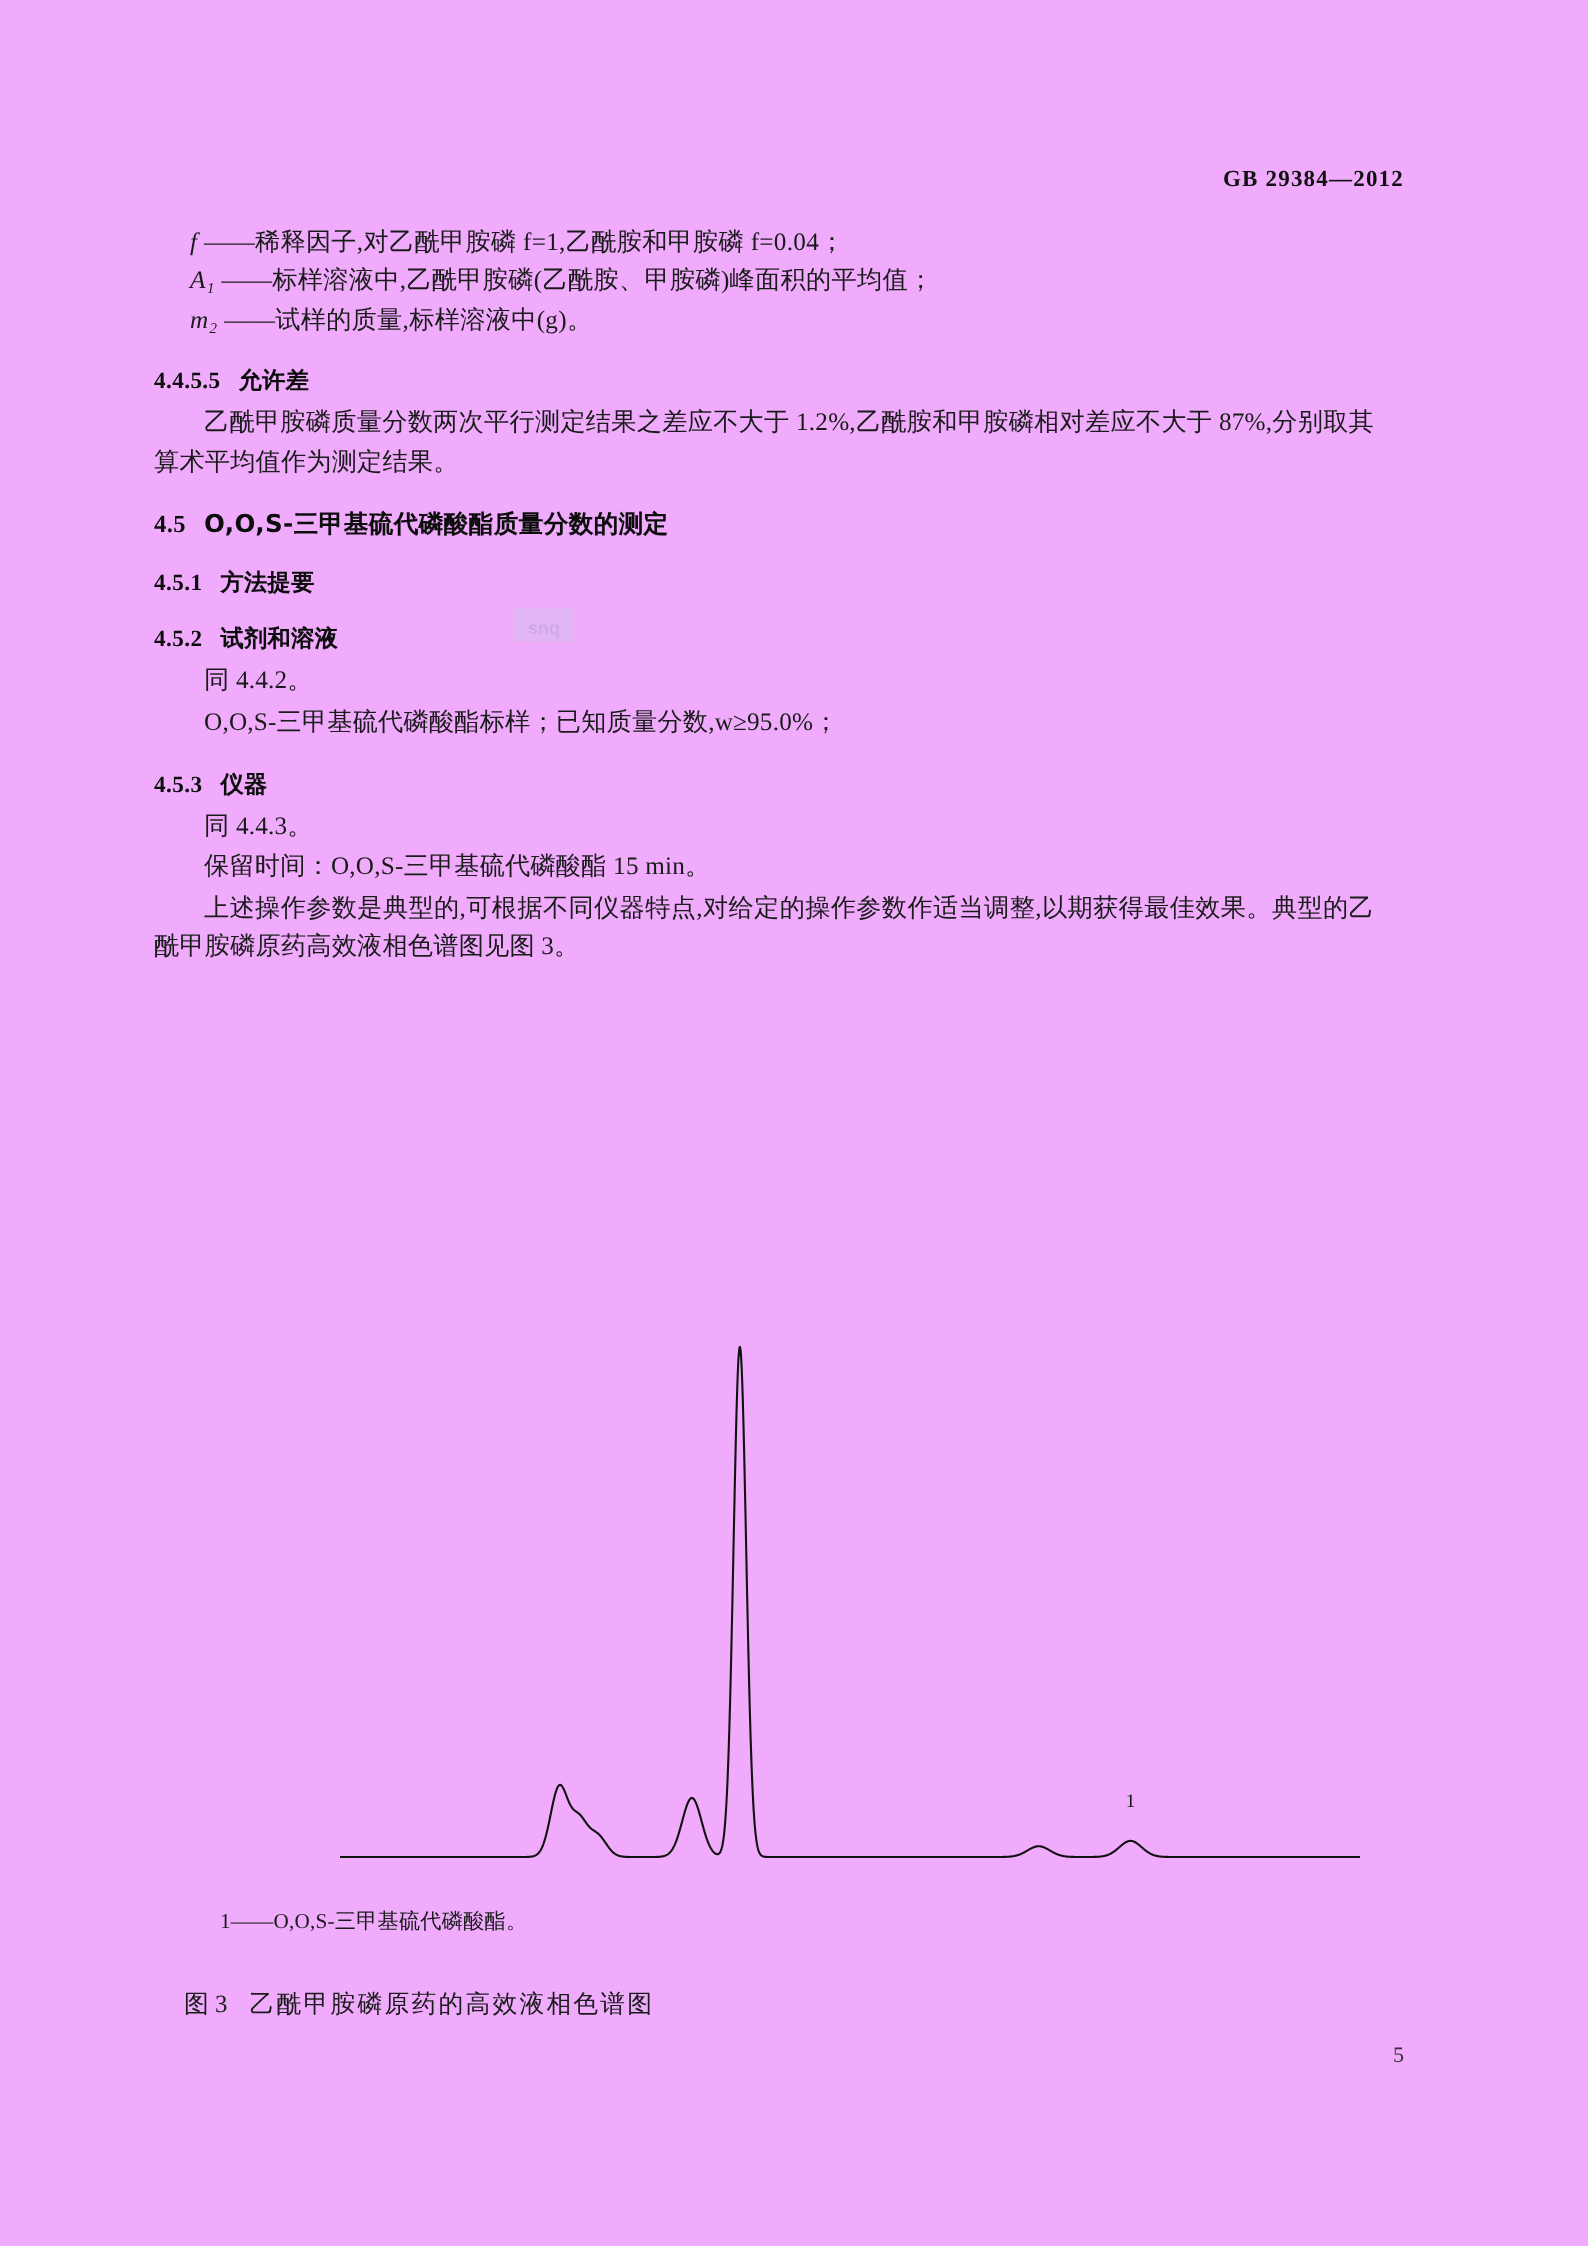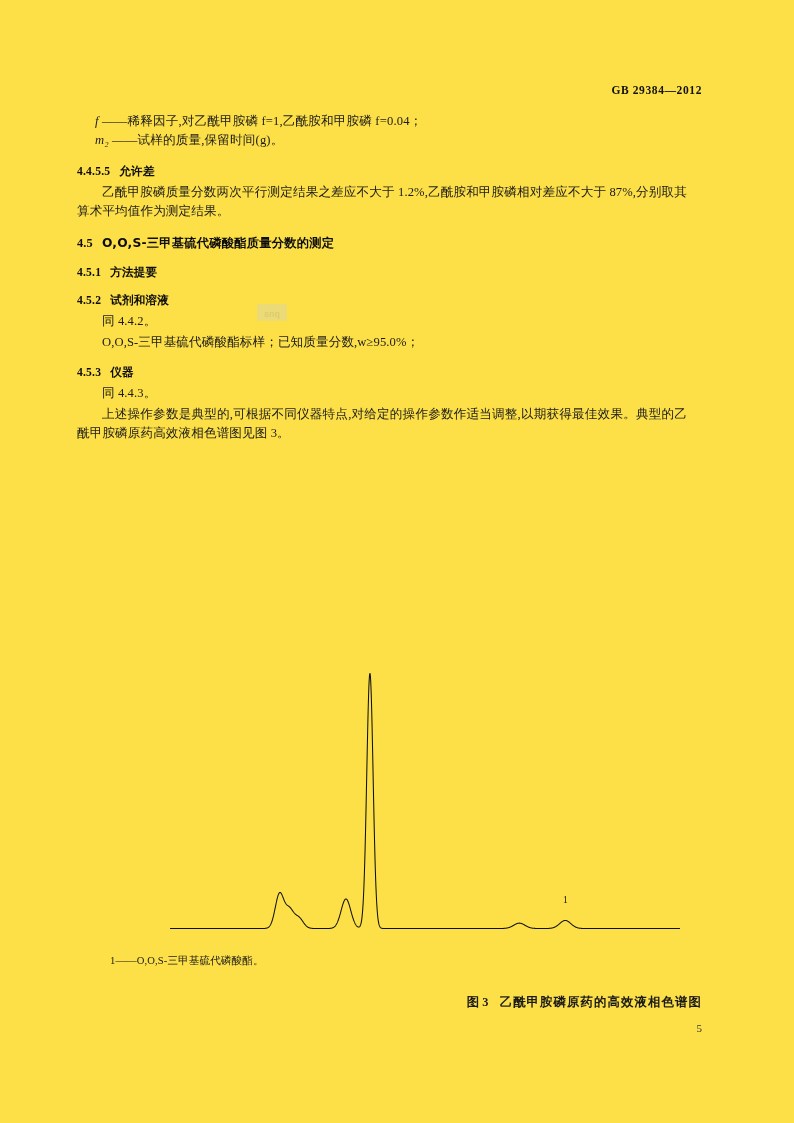--- a/index.html
+++ b/index.html
@@ -11,21 +11,21 @@
     width: 794px;
     height: 1123px;
     position: relative;
     font-family: "Liberation Serif", "DejaVu Serif", serif;
     color: #1a1a1a;
     overflow: hidden;
   }
   .page {
     position: absolute;
     inset: 0;
-    background: #fde047;
+    background: #f0abfc;
   }
 
   
   .doc-header {
     position: absolute;
     top: 84px;
     right: 92px;
     font-family: "Liberation Serif", "DejaVu Serif", serif;
     font-size: 11.5px;
     font-weight: bold;
@@ -97,24 +97,24 @@
     height: 300px;
   }
   .fig-key {
     margin: 6px 0 0 18px;
     font-size: 10.6px;
     letter-spacing: 0.1px;
     white-space: nowrap;
   }
   .fig-caption {
     margin-top: 26px;
-    text-align: right;
+    text-align: left;
     font-family: "DejaVu Sans", "Liberation Sans", sans-serif;
     font-size: 12.4px;
-    font-weight: bold;
+    font-weight: normal;
     letter-spacing: 1.1px;
   }
   .fig-caption .capnum {
     font-family: "Liberation Serif", "DejaVu Serif", serif;
     margin: 0 10px 0 2px;
   }
 
   
   .page-number {
     position: absolute;
@@ -148,22 +148,26 @@
   </svg>
 
   <div class="content">
 
     <div class="deflist">
       <div class="defrow">
         <span class="sym">f</span>
         <span>——稀释因子,对乙酰甲胺磷 f=1,乙酰胺和甲胺磷 f=0.04；</span>
       </div>
       <div class="defrow">
+        <span class="sym">A₁</span>
+        <span>——标样溶液中,乙酰甲胺磷(乙酰胺、甲胺磷)峰面积的平均值；</span>
+      </div>
+      <div class="defrow">
         <span class="sym">m₂</span>
-        <span>——试样的质量,保留时间(g)。</span>
+        <span>——试样的质量,标样溶液中(g)。</span>
       </div>
     </div>
 
     <h4 class="clause">
       <span class="num">4.4.5.5</span><span>允许差</span>
     </h4>
     <p class="para">乙酰甲胺磷质量分数两次平行测定结果之差应不大于 1.2%,乙酰胺和甲胺磷相对差应不大于 87%,分别取其算术平均值作为测定结果。</p>
 
     <h4 class="clause big">
       <span class="num">4.5</span><span>O,O,S-三甲基硫代磷酸酯质量分数的测定</span>
@@ -177,20 +181,21 @@
       <span class="num">4.5.2</span><span>试剂和溶液</span>
     </h4>
     <p class="para tight">同 4.4.2。</p>
     <p class="para tight">O,O,S-三甲基硫代磷酸酯标样；已知质量分数,w≥95.0%；</p>
 
     <h4 class="clause">
       <span class="num">4.5.3</span><span>仪器</span>
     </h4>
     <p class="para tight">同 4.4.3。</p>
 
+    <p class="para tight">保留时间：O,O,S-三甲基硫代磷酸酯 15 min。</p>
     <p class="para tight">上述操作参数是典型的,可根据不同仪器特点,对给定的操作参数作适当调整,以期获得最佳效果。典型的乙酰甲胺磷原药高效液相色谱图见图 3。</p>
 
   </div>
 
   <div class="figure">
     <svg class="chromatogram" viewBox="0 0 610 300" preserveAspectRatio="none">
       <path id="trace" fill="none" stroke="#111111" stroke-width="1.05" stroke-linejoin="round" d="M 78.00 280.50 L 78.21 280.50 L 78.42 280.50 L 78.64 280.50 L 78.85 280.50 L 79.06 280.50 L 79.28 280.50 L 79.49 280.50 L 79.70 280.50 L 79.91 280.50 L 80.13 280.50 L 80.34 280.50 L 80.55 280.50 L 80.76 280.50 L 80.97 280.50 L 81.19 280.50 L 81.40 280.50 L 81.61 280.50 L 81.83 280.50 L 82.04 280.50 L 82.25 280.50 L 82.46 280.50 L 82.67 280.50 L 82.89 280.50 L 83.10 280.50 L 83.31 280.50 L 83.53 280.50 L 83.74 280.50 L 83.95 280.50 L 84.16 280.50 L 84.38 280.50 L 84.59 280.50 L 84.80 280.50 L 85.01 280.50 L 85.22 280.50 L 85.44 280.50 L 85.65 280.50 L 85.86 280.50 L 86.08 280.50 L 86.29 280.50 L 86.50 280.50 L 86.71 280.50 L 86.92 280.50 L 87.14 280.50 L 87.35 280.50 L 87.56 280.50 L 87.78 280.50 L 87.99 280.50 L 88.20 280.50 L 88.41 280.50 L 88.63 280.50 L 88.84 280.50 L 89.05 280.50 L 89.26 280.50 L 89.47 280.50 L 89.69 280.50 L 89.90 280.50 L 90.11 280.50 L 90.33 280.50 L 90.54 280.50 L 90.75 280.50 L 90.96 280.50 L 91.17 280.50 L 91.39 280.50 L 91.60 280.50 L 91.81 280.50 L 92.03 280.50 L 92.24 280.50 L 92.45 280.50 L 92.66 280.50 L 92.88 280.50 L 93.09 280.50 L 93.30 280.50 L 93.51 280.50 L 93.72 280.50 L 93.94 280.50 L 94.15 280.50 L 94.36 280.50 L 94.58 280.50 L 94.79 280.50 L 95.00 280.50 L 95.21 280.50 L 95.42 280.50 L 95.64 280.50 L 95.85 280.50 L 96.06 280.50 L 96.28 280.50 L 96.49 280.50 L 96.70 280.50 L 96.91 280.50 L 97.13 280.50 L 97.34 280.50 L 97.55 280.50 L 97.76 280.50 L 97.97 280.50 L 98.19 280.50 L 98.40 280.50 L 98.61 280.50 L 98.83 280.50 L 99.04 280.50 L 99.25 280.50 L 99.46 280.50 L 99.67 280.50 L 99.89 280.50 L 100.10 280.50 L 100.31 280.50 L 100.53 280.50 L 100.74 280.50 L 100.95 280.50 L 101.16 280.50 L 101.38 280.50 L 101.59 280.50 L 101.80 280.50 L 102.01 280.50 L 102.22 280.50 L 102.44 280.50 L 102.65 280.50 L 102.86 280.50 L 103.08 280.50 L 103.29 280.50 L 103.50 280.50 L 103.71 280.50 L 103.92 280.50 L 104.14 280.50 L 104.35 280.50 L 104.56 280.50 L 104.78 280.50 L 104.99 280.50 L 105.20 280.50 L 105.41 280.50 L 105.63 280.50 L 105.84 280.50 L 106.05 280.50 L 106.26 280.50 L 106.47 280.50 L 106.69 280.50 L 106.90 280.50 L 107.11 280.50 L 107.33 280.50 L 107.54 280.50 L 107.75 280.50 L 107.96 280.50 L 108.18 280.50 L 108.39 280.50 L 108.60 280.50 L 108.81 280.50 L 109.03 280.50 L 109.24 280.50 L 109.45 280.50 L 109.66 280.50 L 109.88 280.50 L 110.09 280.50 L 110.30 280.50 L 110.51 280.50 L 110.72 280.50 L 110.94 280.50 L 111.15 280.50 L 111.36 280.50 L 111.57 280.50 L 111.79 280.50 L 112.00 280.50 L 112.21 280.50 L 112.43 280.50 L 112.64 280.50 L 112.85 280.50 L 113.06 280.50 L 113.28 280.50 L 113.49 280.50 L 113.70 280.50 L 113.91 280.50 L 114.13 280.50 L 114.34 280.50 L 114.55 280.50 L 114.76 280.50 L 114.97 280.50 L 115.19 280.50 L 115.40 280.50 L 115.61 280.50 L 115.83 280.50 L 116.04 280.50 L 116.25 280.50 L 116.46 280.50 L 116.68 280.50 L 116.89 280.50 L 117.10 280.50 L 117.31 280.50 L 117.53 280.50 L 117.74 280.50 L 117.95 280.50 L 118.16 280.50 L 118.38 280.50 L 118.59 280.50 L 118.80 280.50 L 119.01 280.50 L 119.22 280.50 L 119.44 280.50 L 119.65 280.50 L 119.86 280.50 L 120.08 280.50 L 120.29 280.50 L 120.50 280.50 L 120.71 280.50 L 120.92 280.50 L 121.14 280.50 L 121.35 280.50 L 121.56 280.50 L 121.78 280.50 L 121.99 280.50 L 122.20 280.50 L 122.41 280.50 L 122.63 280.50 L 122.84 280.50 L 123.05 280.50 L 123.26 280.50 L 123.47 280.50 L 123.69 280.50 L 123.90 280.50 L 124.11 280.50 L 124.33 280.50 L 124.54 280.50 L 124.75 280.50 L 124.96 280.50 L 125.17 280.50 L 125.39 280.50 L 125.60 280.50 L 125.81 280.50 L 126.03 280.50 L 126.24 280.50 L 126.45 280.50 L 126.66 280.50 L 126.88 280.50 L 127.09 280.50 L 127.30 280.50 L 127.51 280.50 L 127.72 280.50 L 127.94 280.50 L 128.15 280.50 L 128.36 280.50 L 128.57 280.50 L 128.79 280.50 L 129.00 280.50 L 129.21 280.50 L 129.43 280.50 L 129.64 280.50 L 129.85 280.50 L 130.06 280.50 L 130.28 280.50 L 130.49 280.50 L 130.70 280.50 L 130.91 280.50 L 131.13 280.50 L 131.34 280.50 L 131.55 280.50 L 131.76 280.50 L 131.97 280.50 L 132.19 280.50 L 132.40 280.50 L 132.61 280.50 L 132.82 280.50 L 133.04 280.50 L 133.25 280.50 L 133.46 280.50 L 133.68 280.50 L 133.89 280.50 L 134.10 280.50 L 134.31 280.50 L 134.53 280.50 L 134.74 280.50 L 134.95 280.50 L 135.16 280.50 L 135.38 280.50 L 135.59 280.50 L 135.80 280.50 L 136.01 280.50 L 136.22 280.50 L 136.44 280.50 L 136.65 280.50 L 136.86 280.50 L 137.07 280.50 L 137.29 280.50 L 137.50 280.50 L 137.71 280.50 L 137.93 280.50 L 138.14 280.50 L 138.35 280.50 L 138.56 280.50 L 138.77 280.50 L 138.99 280.50 L 139.20 280.50 L 139.41 280.50 L 139.63 280.50 L 139.84 280.50 L 140.05 280.50 L 140.26 280.50 L 140.47 280.50 L 140.69 280.50 L 140.90 280.50 L 141.11 280.50 L 141.32 280.50 L 141.54 280.50 L 141.75 280.50 L 141.96 280.50 L 142.18 280.50 L 142.39 280.50 L 142.60 280.50 L 142.81 280.50 L 143.03 280.50 L 143.24 280.50 L 143.45 280.50 L 143.66 280.50 L 143.88 280.50 L 144.09 280.50 L 144.30 280.50 L 144.51 280.50 L 144.72 280.50 L 144.94 280.50 L 145.15 280.50 L 145.36 280.50 L 145.57 280.50 L 145.79 280.50 L 146.00 280.50 L 146.21 280.50 L 146.43 280.50 L 146.64 280.50 L 146.85 280.50 L 147.06 280.50 L 147.28 280.50 L 147.49 280.50 L 147.70 280.50 L 147.91 280.50 L 148.13 280.50 L 148.34 280.50 L 148.55 280.50 L 148.76 280.50 L 148.97 280.50 L 149.19 280.50 L 149.40 280.50 L 149.61 280.50 L 149.82 280.50 L 150.04 280.50 L 150.25 280.50 L 150.46 280.50 L 150.68 280.50 L 150.89 280.50 L 151.10 280.50 L 151.31 280.50 L 151.53 280.50 L 151.74 280.50 L 151.95 280.50 L 152.16 280.50 L 152.38 280.50 L 152.59 280.50 L 152.80 280.50 L 153.01 280.50 L 153.22 280.50 L 153.44 280.50 L 153.65 280.50 L 153.86 280.50 L 154.07 280.50 L 154.29 280.50 L 154.50 280.50 L 154.71 280.50 L 154.93 280.50 L 155.14 280.50 L 155.35 280.50 L 155.56 280.50 L 155.77 280.50 L 155.99 280.50 L 156.20 280.50 L 156.41 280.50 L 156.63 280.50 L 156.84 280.50 L 157.05 280.50 L 157.26 280.50 L 157.48 280.50 L 157.69 280.50 L 157.90 280.50 L 158.11 280.50 L 158.32 280.50 L 158.54 280.50 L 158.75 280.50 L 158.96 280.50 L 159.18 280.50 L 159.39 280.50 L 159.60 280.50 L 159.81 280.50 L 160.02 280.50 L 160.24 280.50 L 160.45 280.50 L 160.66 280.50 L 160.88 280.50 L 161.09 280.50 L 161.30 280.50 L 161.51 280.50 L 161.73 280.50 L 161.94 280.50 L 162.15 280.50 L 162.36 280.50 L 162.57 280.50 L 162.79 280.50 L 163.00 280.50 L 163.21 280.50 L 163.43 280.50 L 163.64 280.50 L 163.85 280.50 L 164.06 280.50 L 164.28 280.50 L 164.49 280.50 L 164.70 280.50 L 164.91 280.50 L 165.13 280.50 L 165.34 280.50 L 165.55 280.50 L 165.76 280.50 L 165.97 280.50 L 166.19 280.50 L 166.40 280.50 L 166.61 280.50 L 166.83 280.50 L 167.04 280.50 L 167.25 280.50 L 167.46 280.50 L 167.67 280.50 L 167.89 280.50 L 168.10 280.50 L 168.31 280.50 L 168.52 280.50 L 168.74 280.50 L 168.95 280.50 L 169.16 280.50 L 169.38 280.50 L 169.59 280.49 L 169.80 280.49 L 170.01 280.49 L 170.22 280.49 L 170.44 280.49 L 170.65 280.48 L 170.86 280.48 L 171.07 280.48 L 171.29 280.47 L 171.50 280.47 L 171.71 280.46 L 171.93 280.45 L 172.14 280.44 L 172.35 280.43 L 172.56 280.42 L 172.77 280.40 L 172.99 280.39 L 173.20 280.37 L 173.41 280.34 L 173.63 280.31 L 173.84 280.28 L 174.05 280.25 L 174.26 280.20 L 174.48 280.16 L 174.69 280.10 L 174.90 280.04 L 175.11 279.97 L 175.32 279.89 L 175.54 279.80 L 175.75 279.69 L 175.96 279.58 L 176.18 279.45 L 176.39 279.31 L 176.60 279.14 L 176.81 278.97 L 177.03 278.77 L 177.24 278.55 L 177.45 278.31 L 177.66 278.04 L 177.88 277.75 L 178.09 277.44 L 178.30 277.09 L 178.51 276.71 L 178.73 276.31 L 178.94 275.87 L 179.15 275.39 L 179.36 274.89 L 179.58 274.34 L 179.79 273.76 L 180.00 273.14 L 180.21 272.49 L 180.42 271.79 L 180.64 271.06 L 180.85 270.30 L 181.06 269.49 L 181.28 268.65 L 181.49 267.78 L 181.70 266.88 L 181.91 265.95 L 182.13 264.99 L 182.34 264.01 L 182.55 263.00 L 182.76 261.98 L 182.97 260.95 L 183.19 259.91 L 183.40 258.86 L 183.61 257.82 L 183.82 256.78 L 184.04 255.75 L 184.25 254.74 L 184.46 253.74 L 184.68 252.78 L 184.89 251.84 L 185.10 250.95 L 185.31 250.09 L 185.52 249.28 L 185.74 248.53 L 185.95 247.82 L 186.16 247.18 L 186.38 246.60 L 186.59 246.09 L 186.80 245.64 L 187.01 245.26 L 187.23 244.95 L 187.44 244.72 L 187.65 244.55 L 187.86 244.46 L 188.07 244.43 L 188.29 244.48 L 188.50 244.59 L 188.71 244.76 L 188.93 244.99 L 189.14 245.27 L 189.35 245.60 L 189.56 245.98 L 189.78 246.40 L 189.99 246.86 L 190.20 247.35 L 190.41 247.86 L 190.63 248.39 L 190.84 248.93 L 191.05 249.48 L 191.26 250.04 L 191.48 250.59 L 191.69 251.14 L 191.90 251.67 L 192.11 252.19 L 192.32 252.70 L 192.54 253.18 L 192.75 253.64 L 192.96 254.08 L 193.18 254.48 L 193.39 254.87 L 193.60 255.22 L 193.81 255.55 L 194.03 255.85 L 194.24 256.13 L 194.45 256.38 L 194.66 256.61 L 194.88 256.83 L 195.09 257.02 L 195.30 257.20 L 195.51 257.37 L 195.72 257.53 L 195.94 257.68 L 196.15 257.83 L 196.36 257.98 L 196.57 258.13 L 196.79 258.29 L 197.00 258.45 L 197.21 258.62 L 197.43 258.80 L 197.64 258.99 L 197.85 259.19 L 198.06 259.40 L 198.27 259.63 L 198.49 259.87 L 198.70 260.12 L 198.91 260.38 L 199.13 260.66 L 199.34 260.94 L 199.55 261.23 L 199.76 261.53 L 199.97 261.83 L 200.19 262.14 L 200.40 262.45 L 200.61 262.76 L 200.82 263.06 L 201.04 263.37 L 201.25 263.66 L 201.46 263.95 L 201.68 264.24 L 201.89 264.51 L 202.10 264.77 L 202.31 265.03 L 202.53 265.27 L 202.74 265.50 L 202.95 265.71 L 203.16 265.92 L 203.38 266.11 L 203.59 266.30 L 203.80 266.47 L 204.01 266.64 L 204.22 266.80 L 204.44 266.95 L 204.65 267.09 L 204.86 267.24 L 205.07 267.38 L 205.29 267.51 L 205.50 267.65 L 205.71 267.79 L 205.92 267.94 L 206.14 268.09 L 206.35 268.24 L 206.56 268.40 L 206.78 268.57 L 206.99 268.75 L 207.20 268.93 L 207.41 269.13 L 207.63 269.34 L 207.84 269.56 L 208.05 269.78 L 208.26 270.02 L 208.47 270.27 L 208.69 270.53 L 208.90 270.80 L 209.11 271.07 L 209.33 271.36 L 209.54 271.65 L 209.75 271.94 L 209.96 272.25 L 210.17 272.55 L 210.39 272.86 L 210.60 273.18 L 210.81 273.49 L 211.02 273.80 L 211.24 274.11 L 211.45 274.42 L 211.66 274.73 L 211.88 275.03 L 212.09 275.33 L 212.30 275.62 L 212.51 275.90 L 212.72 276.18 L 212.94 276.45 L 213.15 276.71 L 213.36 276.96 L 213.57 277.20 L 213.79 277.43 L 214.00 277.65 L 214.21 277.86 L 214.43 278.06 L 214.64 278.25 L 214.85 278.43 L 215.06 278.60 L 215.28 278.76 L 215.49 278.91 L 215.70 279.05 L 215.91 279.18 L 216.13 279.30 L 216.34 279.41 L 216.55 279.51 L 216.76 279.61 L 216.98 279.70 L 217.19 279.78 L 217.40 279.85 L 217.61 279.92 L 217.82 279.98 L 218.04 280.04 L 218.25 280.09 L 218.46 280.14 L 218.67 280.18 L 218.89 280.22 L 219.10 280.25 L 219.31 280.28 L 219.53 280.31 L 219.74 280.33 L 219.95 280.35 L 220.16 280.37 L 220.38 280.39 L 220.59 280.40 L 220.80 280.42 L 221.01 280.43 L 221.22 280.44 L 221.44 280.45 L 221.65 280.45 L 221.86 280.46 L 222.07 280.47 L 222.29 280.47 L 222.50 280.47 L 222.71 280.48 L 222.93 280.48 L 223.14 280.48 L 223.35 280.49 L 223.56 280.49 L 223.78 280.49 L 223.99 280.49 L 224.20 280.49 L 224.41 280.49 L 224.63 280.50 L 224.84 280.50 L 225.05 280.50 L 225.26 280.50 L 225.47 280.50 L 225.69 280.50 L 225.90 280.50 L 226.11 280.50 L 226.32 280.50 L 226.54 280.50 L 226.75 280.50 L 226.96 280.50 L 227.17 280.50 L 227.39 280.50 L 227.60 280.50 L 227.81 280.50 L 228.03 280.50 L 228.24 280.50 L 228.45 280.50 L 228.66 280.50 L 228.88 280.50 L 229.09 280.50 L 229.30 280.50 L 229.51 280.50 L 229.72 280.50 L 229.94 280.50 L 230.15 280.50 L 230.36 280.50 L 230.58 280.50 L 230.79 280.50 L 231.00 280.50 L 231.21 280.50 L 231.43 280.50 L 231.64 280.50 L 231.85 280.50 L 232.06 280.50 L 232.28 280.50 L 232.49 280.50 L 232.70 280.50 L 232.91 280.50 L 233.13 280.50 L 233.34 280.50 L 233.55 280.50 L 233.76 280.49 L 233.97 280.49 L 234.19 280.49 L 234.40 280.49 L 234.61 280.49 L 234.82 280.49 L 235.04 280.49 L 235.25 280.48 L 235.46 280.48 L 235.68 280.48 L 235.89 280.47 L 236.10 280.47 L 236.31 280.46 L 236.52 280.45 L 236.74 280.45 L 236.95 280.44 L 237.16 280.43 L 237.38 280.42 L 237.59 280.40 L 237.80 280.39 L 238.01 280.37 L 238.23 280.35 L 238.44 280.32 L 238.65 280.30 L 238.86 280.27 L 239.07 280.23 L 239.29 280.20 L 239.50 280.15 L 239.71 280.11 L 239.93 280.05 L 240.14 279.99 L 240.35 279.93 L 240.56 279.85 L 240.78 279.77 L 240.99 279.68 L 241.20 279.57 L 241.41 279.46 L 241.63 279.34 L 241.84 279.20 L 242.05 279.05 L 242.26 278.89 L 242.47 278.71 L 242.69 278.52 L 242.90 278.31 L 243.11 278.08 L 243.32 277.83 L 243.54 277.57 L 243.75 277.28 L 243.96 276.97 L 244.18 276.64 L 244.39 276.29 L 244.60 275.91 L 244.81 275.51 L 245.03 275.09 L 245.24 274.64 L 245.45 274.16 L 245.66 273.66 L 245.88 273.14 L 246.09 272.58 L 246.30 272.01 L 246.51 271.41 L 246.73 270.78 L 246.94 270.14 L 247.15 269.47 L 247.36 268.78 L 247.58 268.07 L 247.79 267.35 L 248.00 266.61 L 248.21 265.85 L 248.43 265.08 L 248.64 264.31 L 248.85 263.53 L 249.06 262.74 L 249.28 261.96 L 249.49 261.17 L 249.70 260.40 L 249.91 259.63 L 250.13 258.87 L 250.34 258.13 L 250.55 257.41 L 250.76 256.71 L 250.97 256.04 L 251.19 255.40 L 251.40 254.79 L 251.61 254.21 L 251.83 253.67 L 252.04 253.18 L 252.25 252.73 L 252.46 252.32 L 252.68 251.97 L 252.89 251.67 L 253.10 251.42 L 253.31 251.22 L 253.52 251.08 L 253.74 250.99 L 253.95 250.96 L 254.16 250.99 L 254.38 251.08 L 254.59 251.22 L 254.80 251.42 L 255.01 251.67 L 255.22 251.97 L 255.44 252.32 L 255.65 252.73 L 255.86 253.18 L 256.07 253.67 L 256.29 254.21 L 256.50 254.79 L 256.71 255.40 L 256.93 256.04 L 257.14 256.71 L 257.35 257.41 L 257.56 258.13 L 257.77 258.87 L 257.99 259.63 L 258.20 260.40 L 258.41 261.17 L 258.63 261.96 L 258.84 262.74 L 259.05 263.53 L 259.26 264.31 L 259.48 265.08 L 259.69 265.85 L 259.90 266.61 L 260.11 267.35 L 260.32 268.07 L 260.54 268.78 L 260.75 269.47 L 260.96 270.14 L 261.17 270.78 L 261.39 271.41 L 261.60 272.01 L 261.81 272.58 L 262.02 273.13 L 262.24 273.66 L 262.45 274.16 L 262.66 274.63 L 262.88 275.08 L 263.09 275.51 L 263.30 275.91 L 263.51 276.28 L 263.73 276.63 L 263.94 276.96 L 264.15 277.26 L 264.36 277.54 L 264.58 277.80 L 264.79 278.03 L 265.00 278.25 L 265.21 278.44 L 265.42 278.61 L 265.64 278.76 L 265.85 278.88 L 266.06 278.98 L 266.27 279.05 L 266.49 279.09 L 266.70 279.10 L 266.91 279.08 L 267.13 279.02 L 267.34 278.91 L 267.55 278.75 L 267.76 278.53 L 267.98 278.24 L 268.19 277.87 L 268.40 277.41 L 268.61 276.85 L 268.82 276.16 L 269.04 275.34 L 269.25 274.35 L 269.46 273.19 L 269.68 271.83 L 269.89 270.24 L 270.10 268.40 L 270.31 266.28 L 270.52 263.86 L 270.74 261.10 L 270.95 257.97 L 271.16 254.45 L 271.38 250.51 L 271.59 246.13 L 271.80 241.27 L 272.01 235.93 L 272.23 230.09 L 272.44 223.74 L 272.65 216.88 L 272.86 209.50 L 273.08 201.63 L 273.29 193.28 L 273.50 184.47 L 273.71 175.25 L 273.92 165.67 L 274.14 155.78 L 274.35 145.64 L 274.56 135.34 L 274.77 124.95 L 274.99 114.58 L 275.20 104.31 L 275.41 94.24 L 275.63 84.49 L 275.84 75.16 L 276.05 66.35 L 276.26 58.17 L 276.48 50.72 L 276.69 44.08 L 276.90 38.36 L 277.11 33.61 L 277.33 29.90 L 277.54 27.28 L 277.75 25.79 L 277.96 25.45 L 278.18 26.25 L 278.39 28.20 L 278.60 31.26 L 278.81 35.39 L 279.02 40.53 L 279.24 46.63 L 279.45 53.60 L 279.66 61.36 L 279.88 69.80 L 280.09 78.83 L 280.30 88.35 L 280.51 98.24 L 280.73 108.40 L 280.94 118.72 L 281.15 129.12 L 281.36 139.48 L 281.57 149.72 L 281.79 159.77 L 282.00 169.55 L 282.21 178.99 L 282.43 188.05 L 282.64 196.68 L 282.85 204.85 L 283.06 212.53 L 283.27 219.71 L 283.49 226.37 L 283.70 232.52 L 283.91 238.16 L 284.13 243.31 L 284.34 247.98 L 284.55 252.19 L 284.76 255.96 L 284.98 259.33 L 285.19 262.32 L 285.40 264.96 L 285.61 267.27 L 285.82 269.29 L 286.04 271.05 L 286.25 272.56 L 286.46 273.87 L 286.67 274.98 L 286.89 275.93 L 287.10 276.73 L 287.31 277.40 L 287.53 277.97 L 287.74 278.44 L 287.95 278.83 L 288.16 279.16 L 288.38 279.42 L 288.59 279.64 L 288.80 279.81 L 289.01 279.96 L 289.22 280.07 L 289.44 280.16 L 289.65 280.24 L 289.86 280.30 L 290.07 280.34 L 290.29 280.38 L 290.50 280.41 L 290.71 280.43 L 290.92 280.45 L 291.14 280.46 L 291.35 280.47 L 291.56 280.48 L 291.77 280.48 L 291.99 280.49 L 292.20 280.49 L 292.41 280.49 L 292.63 280.49 L 292.84 280.50 L 293.05 280.50 L 293.26 280.50 L 293.48 280.50 L 293.69 280.50 L 293.90 280.50 L 294.11 280.50 L 294.32 280.50 L 294.54 280.50 L 294.75 280.50 L 294.96 280.50 L 295.18 280.50 L 295.39 280.50 L 295.60 280.50 L 295.81 280.50 L 296.02 280.50 L 296.24 280.50 L 296.45 280.50 L 296.66 280.50 L 296.88 280.50 L 297.09 280.50 L 297.30 280.50 L 297.51 280.50 L 297.73 280.50 L 297.94 280.50 L 298.15 280.50 L 298.36 280.50 L 298.57 280.50 L 298.79 280.50 L 299.00 280.50 L 299.21 280.50 L 299.42 280.50 L 299.64 280.50 L 299.85 280.50 L 300.06 280.50 L 300.27 280.50 L 300.49 280.50 L 300.70 280.50 L 300.91 280.50 L 301.13 280.50 L 301.34 280.50 L 301.55 280.50 L 301.76 280.50 L 301.98 280.50 L 302.19 280.50 L 302.40 280.50 L 302.61 280.50 L 302.83 280.50 L 303.04 280.50 L 303.25 280.50 L 303.46 280.50 L 303.68 280.50 L 303.89 280.50 L 304.10 280.50 L 304.31 280.50 L 304.52 280.50 L 304.74 280.50 L 304.95 280.50 L 305.16 280.50 L 305.38 280.50 L 305.59 280.50 L 305.80 280.50 L 306.01 280.50 L 306.23 280.50 L 306.44 280.50 L 306.65 280.50 L 306.86 280.50 L 307.07 280.50 L 307.29 280.50 L 307.50 280.50 L 307.71 280.50 L 307.93 280.50 L 308.14 280.50 L 308.35 280.50 L 308.56 280.50 L 308.77 280.50 L 308.99 280.50 L 309.20 280.50 L 309.41 280.50 L 309.63 280.50 L 309.84 280.50 L 310.05 280.50 L 310.26 280.50 L 310.48 280.50 L 310.69 280.50 L 310.90 280.50 L 311.11 280.50 L 311.33 280.50 L 311.54 280.50 L 311.75 280.50 L 311.96 280.50 L 312.18 280.50 L 312.39 280.50 L 312.60 280.50 L 312.81 280.50 L 313.03 280.50 L 313.24 280.50 L 313.45 280.50 L 313.66 280.50 L 313.88 280.50 L 314.09 280.50 L 314.30 280.50 L 314.51 280.50 L 314.72 280.50 L 314.94 280.50 L 315.15 280.50 L 315.36 280.50 L 315.58 280.50 L 315.79 280.50 L 316.00 280.50 L 316.21 280.50 L 316.43 280.50 L 316.64 280.50 L 316.85 280.50 L 317.06 280.50 L 317.27 280.50 L 317.49 280.50 L 317.70 280.50 L 317.91 280.50 L 318.13 280.50 L 318.34 280.50 L 318.55 280.50 L 318.76 280.50 L 318.98 280.50 L 319.19 280.50 L 319.40 280.50 L 319.61 280.50 L 319.82 280.50 L 320.04 280.50 L 320.25 280.50 L 320.46 280.50 L 320.68 280.50 L 320.89 280.50 L 321.10 280.50 L 321.31 280.50 L 321.52 280.50 L 321.74 280.50 L 321.95 280.50 L 322.16 280.50 L 322.38 280.50 L 322.59 280.50 L 322.80 280.50 L 323.01 280.50 L 323.23 280.50 L 323.44 280.50 L 323.65 280.50 L 323.86 280.50 L 324.07 280.50 L 324.29 280.50 L 324.50 280.50 L 324.71 280.50 L 324.92 280.50 L 325.14 280.50 L 325.35 280.50 L 325.56 280.50 L 325.77 280.50 L 325.99 280.50 L 326.20 280.50 L 326.41 280.50 L 326.63 280.50 L 326.84 280.50 L 327.05 280.50 L 327.26 280.50 L 327.48 280.50 L 327.69 280.50 L 327.90 280.50 L 328.11 280.50 L 328.33 280.50 L 328.54 280.50 L 328.75 280.50 L 328.96 280.50 L 329.17 280.50 L 329.39 280.50 L 329.60 280.50 L 329.81 280.50 L 330.02 280.50 L 330.24 280.50 L 330.45 280.50 L 330.66 280.50 L 330.88 280.50 L 331.09 280.50 L 331.30 280.50 L 331.51 280.50 L 331.73 280.50 L 331.94 280.50 L 332.15 280.50 L 332.36 280.50 L 332.57 280.50 L 332.79 280.50 L 333.00 280.50 L 333.21 280.50 L 333.43 280.50 L 333.64 280.50 L 333.85 280.50 L 334.06 280.50 L 334.27 280.50 L 334.49 280.50 L 334.70 280.50 L 334.91 280.50 L 335.13 280.50 L 335.34 280.50 L 335.55 280.50 L 335.76 280.50 L 335.98 280.50 L 336.19 280.50 L 336.40 280.50 L 336.61 280.50 L 336.82 280.50 L 337.04 280.50 L 337.25 280.50 L 337.46 280.50 L 337.68 280.50 L 337.89 280.50 L 338.10 280.50 L 338.31 280.50 L 338.53 280.50 L 338.74 280.50 L 338.95 280.50 L 339.16 280.50 L 339.38 280.50 L 339.59 280.50 L 339.80 280.50 L 340.01 280.50 L 340.23 280.50 L 340.44 280.50 L 340.65 280.50 L 340.86 280.50 L 341.07 280.50 L 341.29 280.50 L 341.50 280.50 L 341.71 280.50 L 341.92 280.50 L 342.14 280.50 L 342.35 280.50 L 342.56 280.50 L 342.77 280.50 L 342.99 280.50 L 343.20 280.50 L 343.41 280.50 L 343.63 280.50 L 343.84 280.50 L 344.05 280.50 L 344.26 280.50 L 344.47 280.50 L 344.69 280.50 L 344.90 280.50 L 345.11 280.50 L 345.32 280.50 L 345.54 280.50 L 345.75 280.50 L 345.96 280.50 L 346.18 280.50 L 346.39 280.50 L 346.60 280.50 L 346.81 280.50 L 347.02 280.50 L 347.24 280.50 L 347.45 280.50 L 347.66 280.50 L 347.88 280.50 L 348.09 280.50 L 348.30 280.50 L 348.51 280.50 L 348.73 280.50 L 348.94 280.50 L 349.15 280.50 L 349.36 280.50 L 349.57 280.50 L 349.79 280.50 L 350.00 280.50 L 350.21 280.50 L 350.43 280.50 L 350.64 280.50 L 350.85 280.50 L 351.06 280.50 L 351.28 280.50 L 351.49 280.50 L 351.70 280.50 L 351.91 280.50 L 352.13 280.50 L 352.34 280.50 L 352.55 280.50 L 352.76 280.50 L 352.98 280.50 L 353.19 280.50 L 353.40 280.50 L 353.61 280.50 L 353.83 280.50 L 354.04 280.50 L 354.25 280.50 L 354.46 280.50 L 354.68 280.50 L 354.89 280.50 L 355.10 280.50 L 355.31 280.50 L 355.53 280.50 L 355.74 280.50 L 355.95 280.50 L 356.16 280.50 L 356.38 280.50 L 356.59 280.50 L 356.80 280.50 L 357.01 280.50 L 357.22 280.50 L 357.44 280.50 L 357.65 280.50 L 357.86 280.50 L 358.07 280.50 L 358.29 280.50 L 358.50 280.50 L 358.71 280.50 L 358.93 280.50 L 359.14 280.50 L 359.35 280.50 L 359.56 280.50 L 359.77 280.50 L 359.99 280.50 L 360.20 280.50 L 360.41 280.50 L 360.63 280.50 L 360.84 280.50 L 361.05 280.50 L 361.26 280.50 L 361.48 280.50 L 361.69 280.50 L 361.90 280.50 L 362.11 280.50 L 362.32 280.50 L 362.54 280.50 L 362.75 280.50 L 362.96 280.50 L 363.17 280.50 L 363.39 280.50 L 363.60 280.50 L 363.81 280.50 L 364.03 280.50 L 364.24 280.50 L 364.45 280.50 L 364.66 280.50 L 364.88 280.50 L 365.09 280.50 L 365.30 280.50 L 365.51 280.50 L 365.72 280.50 L 365.94 280.50 L 366.15 280.50 L 366.36 280.50 L 366.58 280.50 L 366.79 280.50 L 367.00 280.50 L 367.21 280.50 L 367.43 280.50 L 367.64 280.50 L 367.85 280.50 L 368.06 280.50 L 368.27 280.50 L 368.49 280.50 L 368.70 280.50 L 368.91 280.50 L 369.13 280.50 L 369.34 280.50 L 369.55 280.50 L 369.76 280.50 L 369.98 280.50 L 370.19 280.50 L 370.40 280.50 L 370.61 280.50 L 370.82 280.50 L 371.04 280.50 L 371.25 280.50 L 371.46 280.50 L 371.68 280.50 L 371.89 280.50 L 372.10 280.50 L 372.31 280.50 L 372.53 280.50 L 372.74 280.50 L 372.95 280.50 L 373.16 280.50 L 373.37 280.50 L 373.59 280.50 L 373.80 280.50 L 374.01 280.50 L 374.22 280.50 L 374.44 280.50 L 374.65 280.50 L 374.86 280.50 L 375.07 280.50 L 375.29 280.50 L 375.50 280.50 L 375.71 280.50 L 375.92 280.50 L 376.14 280.50 L 376.35 280.50 L 376.56 280.50 L 376.77 280.50 L 376.99 280.50 L 377.20 280.50 L 377.41 280.50 L 377.63 280.50 L 377.84 280.50 L 378.05 280.50 L 378.26 280.50 L 378.47 280.50 L 378.69 280.50 L 378.90 280.50 L 379.11 280.50 L 379.32 280.50 L 379.54 280.50 L 379.75 280.50 L 379.96 280.50 L 380.18 280.50 L 380.39 280.50 L 380.60 280.50 L 380.81 280.50 L 381.02 280.50 L 381.24 280.50 L 381.45 280.50 L 381.66 280.50 L 381.88 280.50 L 382.09 280.50 L 382.30 280.50 L 382.51 280.50 L 382.73 280.50 L 382.94 280.50 L 383.15 280.50 L 383.36 280.50 L 383.57 280.50 L 383.79 280.50 L 384.00 280.50 L 384.21 280.50 L 384.43 280.50 L 384.64 280.50 L 384.85 280.50 L 385.06 280.50 L 385.28 280.50 L 385.49 280.50 L 385.70 280.50 L 385.91 280.50 L 386.13 280.50 L 386.34 280.50 L 386.55 280.50 L 386.76 280.50 L 386.98 280.50 L 387.19 280.50 L 387.40 280.50 L 387.61 280.50 L 387.83 280.50 L 388.04 280.50 L 388.25 280.50 L 388.46 280.50 L 388.68 280.50 L 388.89 280.50 L 389.10 280.50 L 389.31 280.50 L 389.52 280.50 L 389.74 280.50 L 389.95 280.50 L 390.16 280.50 L 390.38 280.50 L 390.59 280.50 L 390.80 280.50 L 391.01 280.50 L 391.22 280.50 L 391.44 280.50 L 391.65 280.50 L 391.86 280.50 L 392.07 280.50 L 392.29 280.50 L 392.50 280.50 L 392.71 280.50 L 392.93 280.50 L 393.14 280.50 L 393.35 280.50 L 393.56 280.50 L 393.77 280.50 L 393.99 280.50 L 394.20 280.50 L 394.41 280.50 L 394.63 280.50 L 394.84 280.50 L 395.05 280.50 L 395.26 280.50 L 395.48 280.50 L 395.69 280.50 L 395.90 280.50 L 396.11 280.50 L 396.32 280.50 L 396.54 280.50 L 396.75 280.50 L 396.96 280.50 L 397.18 280.50 L 397.39 280.50 L 397.60 280.50 L 397.81 280.50 L 398.02 280.50 L 398.24 280.50 L 398.45 280.50 L 398.66 280.50 L 398.88 280.50 L 399.09 280.50 L 399.30 280.50 L 399.51 280.50 L 399.73 280.50 L 399.94 280.50 L 400.15 280.50 L 400.36 280.50 L 400.57 280.50 L 400.79 280.50 L 401.00 280.50 L 401.21 280.50 L 401.43 280.50 L 401.64 280.50 L 401.85 280.50 L 402.06 280.50 L 402.28 280.50 L 402.49 280.50 L 402.70 280.50 L 402.91 280.50 L 403.13 280.50 L 403.34 280.50 L 403.55 280.50 L 403.76 280.50 L 403.98 280.50 L 404.19 280.50 L 404.40 280.50 L 404.61 280.50 L 404.82 280.50 L 405.04 280.50 L 405.25 280.50 L 405.46 280.50 L 405.67 280.50 L 405.89 280.50 L 406.10 280.50 L 406.31 280.50 L 406.52 280.49 L 406.74 280.49 L 406.95 280.49 L 407.16 280.49 L 407.37 280.49 L 407.59 280.49 L 407.80 280.49 L 408.01 280.49 L 408.22 280.48 L 408.44 280.48 L 408.65 280.48 L 408.86 280.48 L 409.07 280.47 L 409.29 280.47 L 409.50 280.47 L 409.71 280.46 L 409.92 280.46 L 410.14 280.45 L 410.35 280.45 L 410.56 280.44 L 410.77 280.43 L 410.99 280.42 L 411.20 280.41 L 411.41 280.41 L 411.63 280.39 L 411.84 280.38 L 412.05 280.37 L 412.26 280.36 L 412.47 280.34 L 412.69 280.32 L 412.90 280.31 L 413.11 280.29 L 413.32 280.26 L 413.54 280.24 L 413.75 280.22 L 413.96 280.19 L 414.18 280.16 L 414.39 280.13 L 414.60 280.09 L 414.81 280.06 L 415.02 280.02 L 415.24 279.98 L 415.45 279.93 L 415.66 279.89 L 415.88 279.84 L 416.09 279.78 L 416.30 279.73 L 416.51 279.67 L 416.73 279.61 L 416.94 279.54 L 417.15 279.47 L 417.36 279.40 L 417.57 279.32 L 417.79 279.24 L 418.00 279.16 L 418.21 279.07 L 418.43 278.99 L 418.64 278.89 L 418.85 278.80 L 419.06 278.70 L 419.28 278.59 L 419.49 278.49 L 419.70 278.38 L 419.91 278.27 L 420.13 278.16 L 420.34 278.04 L 420.55 277.92 L 420.76 277.80 L 420.97 277.68 L 421.19 277.56 L 421.40 277.44 L 421.61 277.32 L 421.82 277.19 L 422.04 277.07 L 422.25 276.95 L 422.46 276.83 L 422.67 276.71 L 422.89 276.59 L 423.10 276.47 L 423.31 276.36 L 423.52 276.24 L 423.74 276.14 L 423.95 276.03 L 424.16 275.93 L 424.38 275.83 L 424.59 275.74 L 424.80 275.66 L 425.01 275.58 L 425.22 275.50 L 425.44 275.43 L 425.65 275.37 L 425.86 275.32 L 426.07 275.27 L 426.29 275.23 L 426.50 275.19 L 426.71 275.16 L 426.93 275.15 L 427.14 275.13 L 427.35 275.13 L 427.56 275.13 L 427.77 275.15 L 427.99 275.16 L 428.20 275.19 L 428.41 275.23 L 428.63 275.27 L 428.84 275.32 L 429.05 275.37 L 429.26 275.43 L 429.48 275.50 L 429.69 275.58 L 429.90 275.66 L 430.11 275.74 L 430.32 275.83 L 430.54 275.93 L 430.75 276.03 L 430.96 276.14 L 431.18 276.24 L 431.39 276.36 L 431.60 276.47 L 431.81 276.59 L 432.03 276.71 L 432.24 276.83 L 432.45 276.95 L 432.66 277.07 L 432.88 277.19 L 433.09 277.32 L 433.30 277.44 L 433.51 277.56 L 433.73 277.68 L 433.94 277.80 L 434.15 277.92 L 434.36 278.04 L 434.58 278.16 L 434.79 278.27 L 435.00 278.38 L 435.21 278.49 L 435.43 278.59 L 435.64 278.70 L 435.85 278.80 L 436.06 278.89 L 436.28 278.99 L 436.49 279.07 L 436.70 279.16 L 436.91 279.24 L 437.13 279.32 L 437.34 279.40 L 437.55 279.47 L 437.76 279.54 L 437.97 279.61 L 438.19 279.67 L 438.40 279.73 L 438.61 279.78 L 438.82 279.84 L 439.04 279.89 L 439.25 279.93 L 439.46 279.98 L 439.68 280.02 L 439.89 280.06 L 440.10 280.09 L 440.31 280.13 L 440.52 280.16 L 440.74 280.19 L 440.95 280.22 L 441.16 280.24 L 441.38 280.26 L 441.59 280.29 L 441.80 280.31 L 442.01 280.32 L 442.23 280.34 L 442.44 280.36 L 442.65 280.37 L 442.86 280.38 L 443.07 280.39 L 443.29 280.41 L 443.50 280.41 L 443.71 280.42 L 443.93 280.43 L 444.14 280.44 L 444.35 280.45 L 444.56 280.45 L 444.78 280.46 L 444.99 280.46 L 445.20 280.47 L 445.41 280.47 L 445.63 280.47 L 445.84 280.48 L 446.05 280.48 L 446.26 280.48 L 446.48 280.48 L 446.69 280.49 L 446.90 280.49 L 447.11 280.49 L 447.33 280.49 L 447.54 280.49 L 447.75 280.49 L 447.96 280.49 L 448.18 280.49 L 448.39 280.49 L 448.60 280.50 L 448.81 280.50 L 449.03 280.50 L 449.24 280.50 L 449.45 280.50 L 449.66 280.50 L 449.88 280.50 L 450.09 280.50 L 450.30 280.50 L 450.51 280.50 L 450.73 280.50 L 450.94 280.50 L 451.15 280.50 L 451.36 280.50 L 451.58 280.49 L 451.79 280.49 L 452.00 280.49 L 452.21 280.49 L 452.43 280.49 L 452.64 280.49 L 452.85 280.49 L 453.06 280.49 L 453.27 280.49 L 453.49 280.48 L 453.70 280.48 L 453.91 280.48 L 454.13 280.48 L 454.34 280.47 L 454.55 280.47 L 454.76 280.46 L 454.98 280.46 L 455.19 280.45 L 455.40 280.45 L 455.61 280.44 L 455.82 280.44 L 456.04 280.43 L 456.25 280.42 L 456.46 280.41 L 456.68 280.40 L 456.89 280.39 L 457.10 280.37 L 457.31 280.36 L 457.53 280.34 L 457.74 280.32 L 457.95 280.30 L 458.16 280.28 L 458.37 280.26 L 458.59 280.24 L 458.80 280.21 L 459.01 280.18 L 459.23 280.15 L 459.44 280.11 L 459.65 280.07 L 459.86 280.03 L 460.08 279.99 L 460.29 279.94 L 460.50 279.89 L 460.71 279.84 L 460.92 279.78 L 461.14 279.72 L 461.35 279.65 L 461.56 279.58 L 461.77 279.51 L 461.99 279.43 L 462.20 279.34 L 462.41 279.25 L 462.63 279.16 L 462.84 279.06 L 463.05 278.96 L 463.26 278.85 L 463.47 278.73 L 463.69 278.62 L 463.90 278.49 L 464.11 278.36 L 464.32 278.23 L 464.54 278.09 L 464.75 277.94 L 464.96 277.79 L 465.18 277.64 L 465.39 277.48 L 465.60 277.32 L 465.81 277.15 L 466.02 276.99 L 466.24 276.81 L 466.45 276.64 L 466.66 276.46 L 466.88 276.28 L 467.09 276.09 L 467.30 275.91 L 467.51 275.73 L 467.73 275.54 L 467.94 275.36 L 468.15 275.17 L 468.36 274.99 L 468.57 274.81 L 468.79 274.63 L 469.00 274.45 L 469.21 274.28 L 469.42 274.12 L 469.64 273.95 L 469.85 273.80 L 470.06 273.65 L 470.27 273.50 L 470.49 273.36 L 470.70 273.24 L 470.91 273.11 L 471.12 273.00 L 471.34 272.90 L 471.55 272.81 L 471.76 272.72 L 471.97 272.65 L 472.19 272.59 L 472.40 272.54 L 472.61 272.50 L 472.82 272.47 L 473.04 272.45 L 473.25 272.44 L 473.46 272.45 L 473.67 272.47 L 473.89 272.50 L 474.10 272.54 L 474.31 272.59 L 474.52 272.65 L 474.74 272.72 L 474.95 272.81 L 475.16 272.90 L 475.38 273.00 L 475.59 273.11 L 475.80 273.24 L 476.01 273.36 L 476.22 273.50 L 476.44 273.65 L 476.65 273.80 L 476.86 273.95 L 477.07 274.12 L 477.29 274.28 L 477.50 274.45 L 477.71 274.63 L 477.93 274.81 L 478.14 274.99 L 478.35 275.17 L 478.56 275.36 L 478.77 275.54 L 478.99 275.73 L 479.20 275.91 L 479.41 276.09 L 479.63 276.28 L 479.84 276.46 L 480.05 276.64 L 480.26 276.81 L 480.48 276.99 L 480.69 277.15 L 480.90 277.32 L 481.11 277.48 L 481.32 277.64 L 481.54 277.79 L 481.75 277.94 L 481.96 278.09 L 482.18 278.23 L 482.39 278.36 L 482.60 278.49 L 482.81 278.62 L 483.03 278.73 L 483.24 278.85 L 483.45 278.96 L 483.66 279.06 L 483.88 279.16 L 484.09 279.25 L 484.30 279.34 L 484.51 279.43 L 484.72 279.51 L 484.94 279.58 L 485.15 279.65 L 485.36 279.72 L 485.57 279.78 L 485.79 279.84 L 486.00 279.89 L 486.21 279.94 L 486.42 279.99 L 486.64 280.03 L 486.85 280.07 L 487.06 280.11 L 487.27 280.15 L 487.49 280.18 L 487.70 280.21 L 487.91 280.24 L 488.13 280.26 L 488.34 280.28 L 488.55 280.30 L 488.76 280.32 L 488.97 280.34 L 489.19 280.36 L 489.40 280.37 L 489.61 280.39 L 489.82 280.40 L 490.04 280.41 L 490.25 280.42 L 490.46 280.43 L 490.68 280.44 L 490.89 280.44 L 491.10 280.45 L 491.31 280.45 L 491.52 280.46 L 491.74 280.46 L 491.95 280.47 L 492.16 280.47 L 492.38 280.48 L 492.59 280.48 L 492.80 280.48 L 493.01 280.48 L 493.23 280.49 L 493.44 280.49 L 493.65 280.49 L 493.86 280.49 L 494.07 280.49 L 494.29 280.49 L 494.50 280.49 L 494.71 280.49 L 494.93 280.50 L 495.14 280.50 L 495.35 280.50 L 495.56 280.50 L 495.78 280.50 L 495.99 280.50 L 496.20 280.50 L 496.41 280.50 L 496.63 280.50 L 496.84 280.50 L 497.05 280.50 L 497.26 280.50 L 497.48 280.50 L 497.69 280.50 L 497.90 280.50 L 498.11 280.50 L 498.33 280.50 L 498.54 280.50 L 498.75 280.50 L 498.96 280.50 L 499.18 280.50 L 499.39 280.50 L 499.60 280.50 L 499.81 280.50 L 500.03 280.50 L 500.24 280.50 L 500.45 280.50 L 500.66 280.50 L 500.88 280.50 L 501.09 280.50 L 501.30 280.50 L 501.51 280.50 L 501.72 280.50 L 501.94 280.50 L 502.15 280.50 L 502.36 280.50 L 502.57 280.50 L 502.79 280.50 L 503.00 280.50 L 503.21 280.50 L 503.43 280.50 L 503.64 280.50 L 503.85 280.50 L 504.06 280.50 L 504.27 280.50 L 504.49 280.50 L 504.70 280.50 L 504.91 280.50 L 505.13 280.50 L 505.34 280.50 L 505.55 280.50 L 505.76 280.50 L 505.98 280.50 L 506.19 280.50 L 506.40 280.50 L 506.61 280.50 L 506.82 280.50 L 507.04 280.50 L 507.25 280.50 L 507.46 280.50 L 507.68 280.50 L 507.89 280.50 L 508.10 280.50 L 508.31 280.50 L 508.53 280.50 L 508.74 280.50 L 508.95 280.50 L 509.16 280.50 L 509.38 280.50 L 509.59 280.50 L 509.80 280.50 L 510.01 280.50 L 510.23 280.50 L 510.44 280.50 L 510.65 280.50 L 510.86 280.50 L 511.08 280.50 L 511.29 280.50 L 511.50 280.50 L 511.71 280.50 L 511.93 280.50 L 512.14 280.50 L 512.35 280.50 L 512.56 280.50 L 512.78 280.50 L 512.99 280.50 L 513.20 280.50 L 513.41 280.50 L 513.63 280.50 L 513.84 280.50 L 514.05 280.50 L 514.26 280.50 L 514.48 280.50 L 514.69 280.50 L 514.90 280.50 L 515.11 280.50 L 515.33 280.50 L 515.54 280.50 L 515.75 280.50 L 515.96 280.50 L 516.18 280.50 L 516.39 280.50 L 516.60 280.50 L 516.81 280.50 L 517.02 280.50 L 517.24 280.50 L 517.45 280.50 L 517.66 280.50 L 517.88 280.50 L 518.09 280.50 L 518.30 280.50 L 518.51 280.50 L 518.73 280.50 L 518.94 280.50 L 519.15 280.50 L 519.36 280.50 L 519.57 280.50 L 519.79 280.50 L 520.00 280.50 L 520.21 280.50 L 520.42 280.50 L 520.64 280.50 L 520.85 280.50 L 521.06 280.50 L 521.28 280.50 L 521.49 280.50 L 521.70 280.50 L 521.91 280.50 L 522.13 280.50 L 522.34 280.50 L 522.55 280.50 L 522.76 280.50 L 522.98 280.50 L 523.19 280.50 L 523.40 280.50 L 523.61 280.50 L 523.83 280.50 L 524.04 280.50 L 524.25 280.50 L 524.46 280.50 L 524.67 280.50 L 524.89 280.50 L 525.10 280.50 L 525.31 280.50 L 525.52 280.50 L 525.74 280.50 L 525.95 280.50 L 526.16 280.50 L 526.38 280.50 L 526.59 280.50 L 526.80 280.50 L 527.01 280.50 L 527.22 280.50 L 527.44 280.50 L 527.65 280.50 L 527.86 280.50 L 528.08 280.50 L 528.29 280.50 L 528.50 280.50 L 528.71 280.50 L 528.93 280.50 L 529.14 280.50 L 529.35 280.50 L 529.56 280.50 L 529.77 280.50 L 529.99 280.50 L 530.20 280.50 L 530.41 280.50 L 530.63 280.50 L 530.84 280.50 L 531.05 280.50 L 531.26 280.50 L 531.48 280.50 L 531.69 280.50 L 531.90 280.50 L 532.11 280.50 L 532.32 280.50 L 532.54 280.50 L 532.75 280.50 L 532.96 280.50 L 533.17 280.50 L 533.39 280.50 L 533.60 280.50 L 533.81 280.50 L 534.02 280.50 L 534.24 280.50 L 534.45 280.50 L 534.66 280.50 L 534.88 280.50 L 535.09 280.50 L 535.30 280.50 L 535.51 280.50 L 535.72 280.50 L 535.94 280.50 L 536.15 280.50 L 536.36 280.50 L 536.58 280.50 L 536.79 280.50 L 537.00 280.50 L 537.21 280.50 L 537.42 280.50 L 537.64 280.50 L 537.85 280.50 L 538.06 280.50 L 538.27 280.50 L 538.49 280.50 L 538.70 280.50 L 538.91 280.50 L 539.13 280.50 L 539.34 280.50 L 539.55 280.50 L 539.76 280.50 L 539.97 280.50 L 540.19 280.50 L 540.40 280.50 L 540.61 280.50 L 540.83 280.50 L 541.04 280.50 L 541.25 280.50 L 541.46 280.50 L 541.67 280.50 L 541.89 280.50 L 542.10 280.50 L 542.31 280.50 L 542.52 280.50 L 542.74 280.50 L 542.95 280.50 L 543.16 280.50 L 543.38 280.50 L 543.59 280.50 L 543.80 280.50 L 544.01 280.50 L 544.23 280.50 L 544.44 280.50 L 544.65 280.50 L 544.86 280.50 L 545.08 280.50 L 545.29 280.50 L 545.50 280.50 L 545.71 280.50 L 545.92 280.50 L 546.14 280.50 L 546.35 280.50 L 546.56 280.50 L 546.78 280.50 L 546.99 280.50 L 547.20 280.50 L 547.41 280.50 L 547.63 280.50 L 547.84 280.50 L 548.05 280.50 L 548.26 280.50 L 548.47 280.50 L 548.69 280.50 L 548.90 280.50 L 549.11 280.50 L 549.33 280.50 L 549.54 280.50 L 549.75 280.50 L 549.96 280.50 L 550.17 280.50 L 550.39 280.50 L 550.60 280.50 L 550.81 280.50 L 551.02 280.50 L 551.24 280.50 L 551.45 280.50 L 551.66 280.50 L 551.88 280.50 L 552.09 280.50 L 552.30 280.50 L 552.51 280.50 L 552.72 280.50 L 552.94 280.50 L 553.15 280.50 L 553.36 280.50 L 553.58 280.50 L 553.79 280.50 L 554.00 280.50 L 554.21 280.50 L 554.42 280.50 L 554.64 280.50 L 554.85 280.50 L 555.06 280.50 L 555.27 280.50 L 555.49 280.50 L 555.70 280.50 L 555.91 280.50 L 556.13 280.50 L 556.34 280.50 L 556.55 280.50 L 556.76 280.50 L 556.98 280.50 L 557.19 280.50 L 557.40 280.50 L 557.61 280.50 L 557.83 280.50 L 558.04 280.50 L 558.25 280.50 L 558.46 280.50 L 558.67 280.50 L 558.89 280.50 L 559.10 280.50 L 559.31 280.50 L 559.53 280.50 L 559.74 280.50 L 559.95 280.50 L 560.16 280.50 L 560.38 280.50 L 560.59 280.50 L 560.80 280.50 L 561.01 280.50 L 561.23 280.50 L 561.44 280.50 L 561.65 280.50 L 561.86 280.50 L 562.08 280.50 L 562.29 280.50 L 562.50 280.50 L 562.71 280.50 L 562.92 280.50 L 563.14 280.50 L 563.35 280.50 L 563.56 280.50 L 563.78 280.50 L 563.99 280.50 L 564.20 280.50 L 564.41 280.50 L 564.63 280.50 L 564.84 280.50 L 565.05 280.50 L 565.26 280.50 L 565.47 280.50 L 565.69 280.50 L 565.90 280.50 L 566.11 280.50 L 566.33 280.50 L 566.54 280.50 L 566.75 280.50 L 566.96 280.50 L 567.17 280.50 L 567.39 280.50 L 567.60 280.50 L 567.81 280.50 L 568.02 280.50 L 568.24 280.50 L 568.45 280.50 L 568.66 280.50 L 568.88 280.50 L 569.09 280.50 L 569.30 280.50 L 569.51 280.50 L 569.73 280.50 L 569.94 280.50 L 570.15 280.50 L 570.36 280.50 L 570.58 280.50 L 570.79 280.50 L 571.00 280.50 L 571.21 280.50 L 571.42 280.50 L 571.64 280.50 L 571.85 280.50 L 572.06 280.50 L 572.28 280.50 L 572.49 280.50 L 572.70 280.50 L 572.91 280.50 L 573.13 280.50 L 573.34 280.50 L 573.55 280.50 L 573.76 280.50 L 573.98 280.50 L 574.19 280.50 L 574.40 280.50 L 574.61 280.50 L 574.83 280.50 L 575.04 280.50 L 575.25 280.50 L 575.46 280.50 L 575.67 280.50 L 575.89 280.50 L 576.10 280.50 L 576.31 280.50 L 576.53 280.50 L 576.74 280.50 L 576.95 280.50 L 577.16 280.50 L 577.38 280.50 L 577.59 280.50 L 577.80 280.50 L 578.01 280.50 L 578.23 280.50 L 578.44 280.50 L 578.65 280.50 L 578.86 280.50 L 579.08 280.50 L 579.29 280.50 L 579.50 280.50 L 579.71 280.50 L 579.93 280.50 L 580.14 280.50 L 580.35 280.50 L 580.56 280.50 L 580.77 280.50 L 580.99 280.50 L 581.20 280.50 L 581.41 280.50 L 581.63 280.50 L 581.84 280.50 L 582.05 280.50 L 582.26 280.50 L 582.48 280.50 L 582.69 280.50 L 582.90 280.50 L 583.11 280.50 L 583.32 280.50 L 583.54 280.50 L 583.75 280.50 L 583.96 280.50 L 584.17 280.50 L 584.39 280.50 L 584.60 280.50 L 584.81 280.50 L 585.03 280.50 L 585.24 280.50 L 585.45 280.50 L 585.66 280.50 L 585.88 280.50 L 586.09 280.50 L 586.30 280.50 L 586.51 280.50 L 586.73 280.50 L 586.94 280.50 L 587.15 280.50 L 587.36 280.50 L 587.58 280.50 L 587.79 280.50 L 588.00 280.50"></path>
       <text id="peak-label-1" font-family="'Liberation Serif', serif" font-size="9.5" fill="#111" text-anchor="middle" x="473.25" y="255.36">1</text>
     </svg>
 

